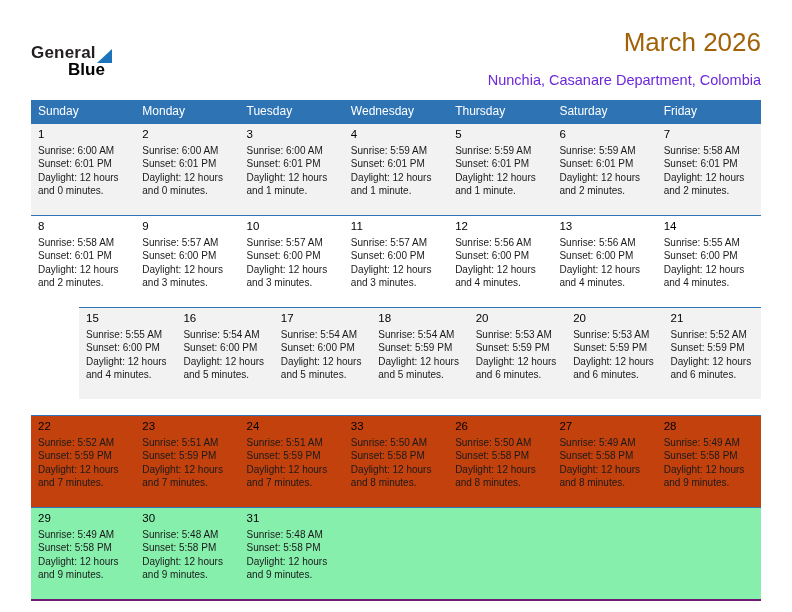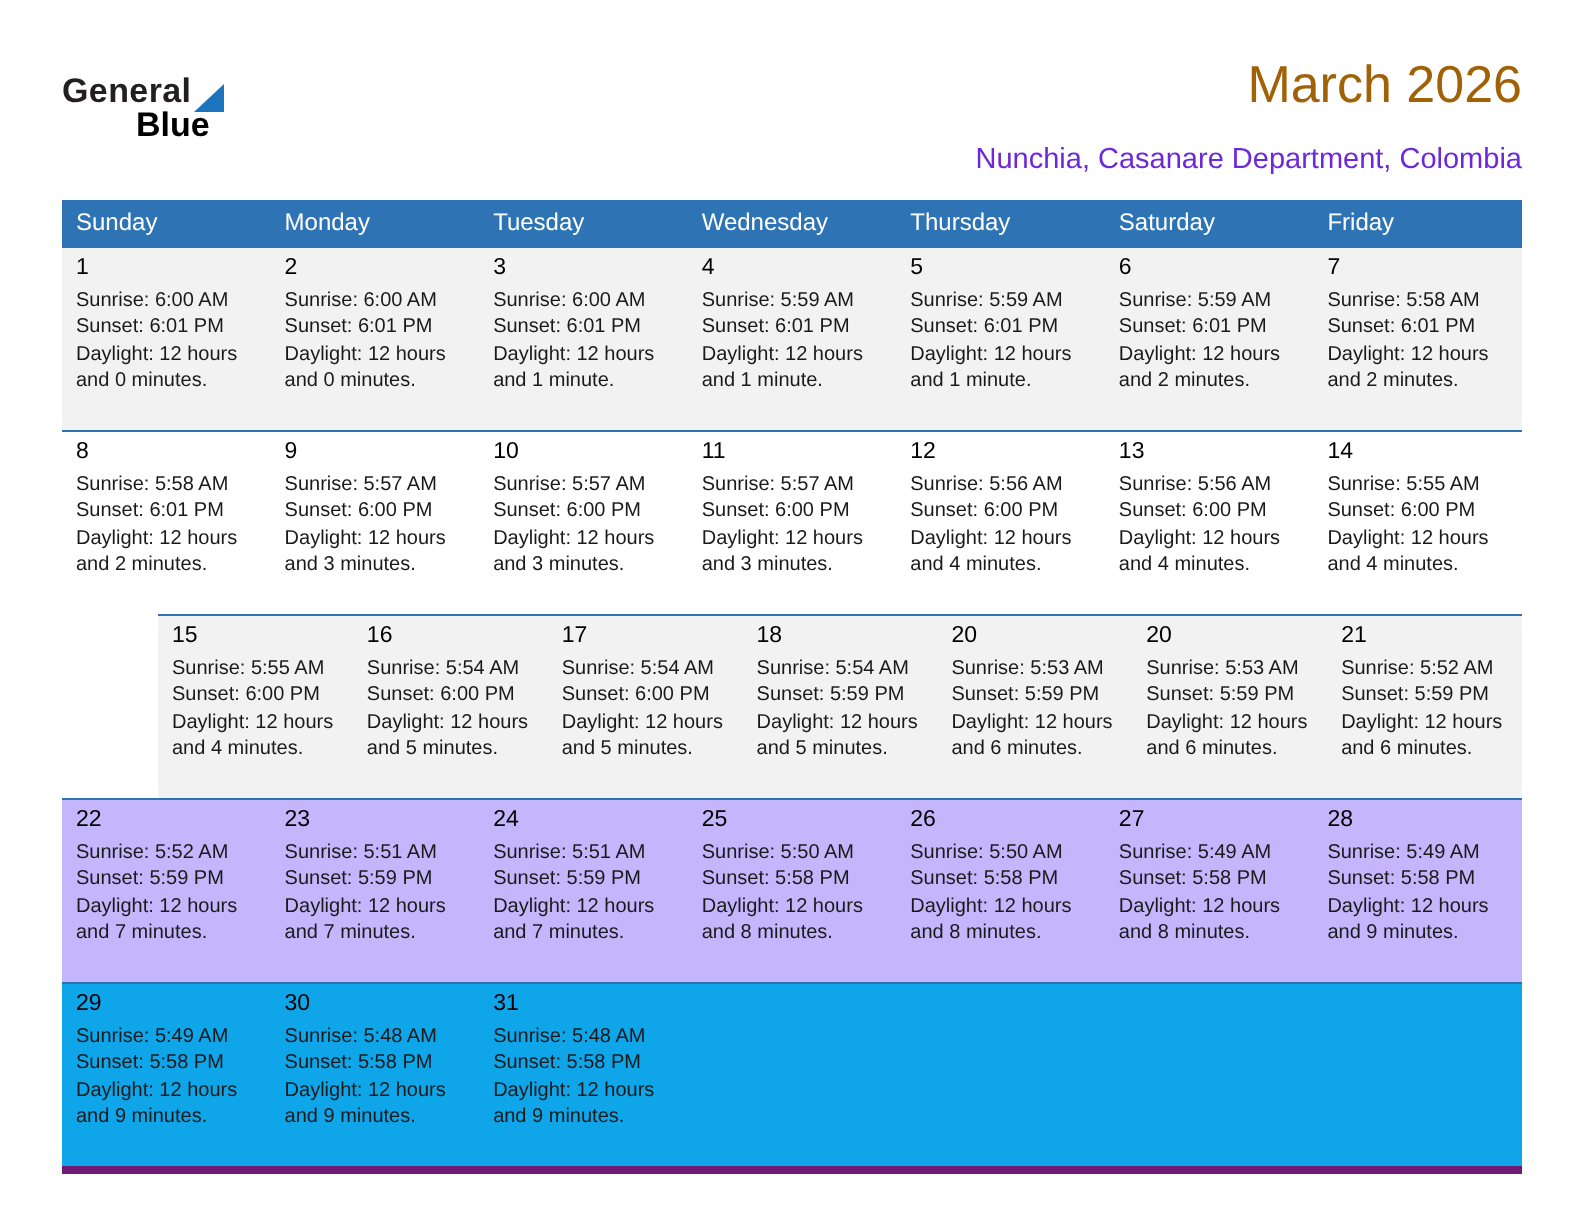--- a/index.html
+++ b/index.html
@@ -4,33 +4,33 @@
 <style>
   * { margin: 0; padding: 0; box-sizing: border-box; }
   html, body { background: #ffffff; }
   body {
     width: 792px; height: 612px;
     font-family: "Liberation Sans", "DejaVu Sans", sans-serif;
     overflow: hidden;
   }
   .page { padding: 28px 31px 0 31px; }
 
-  .masthead { display: flex; justify-content: space-between; align-items: flex-start; }
+  .masthead { display: flex; justify-content: space-between; align-items: center; }
 
   .logo { padding-top: 8px; }
   .logo-top { display: flex; align-items: flex-end; }
   .logo-general { font-size: 17px; font-weight: bold; color: #231F20; letter-spacing: 0.2px; }
   .logo-triangle { display: inline-block; margin-left: 1px; line-height: 0; }
   .logo-blue { font-size: 17px; font-weight: bold; color: #000000; margin-left: 37px; margin-top: -3px; }
 
   .titles { text-align: right; }
   .month-title { font-size: 26px; color: #a16207; font-weight: 400; line-height: 1.1; }
   .location { font-size: 14.5px; color: #6d28d9; margin-top: 15px; }
 
-  .calendar { margin-top: 12px; border-bottom: 4px solid #701a75; }
+  .calendar { margin-top: 12px; border-bottom: 2px solid #701a75; }
   .day-headers { display: grid; grid-template-columns: repeat(7, 1fr); background: #2E74B5; }
   .day-header-cell { color: #ffffff; font-size: 12px; padding: 4px 0 5px 7px; }
 
   .week-row {
     display: grid; grid-template-columns: repeat(7, 1fr);
     height: 92px; border-top: 1px solid #2E74B5;
   }
   .day-cell { padding: 4px 3px 0 7px; overflow: hidden; }
   .day-num { font-size: 11.5px; color: #000000; margin-bottom: 4px; }
   .cell-line { font-size: 10px; line-height: 13.5px; color: #1a1a1a; }
@@ -215,21 +215,21 @@
             <div class="cell-line">and 6 minutes.</div>
           </div>
           <div class="day-cell">
             <div class="day-num">21</div>
             <div class="cell-line">Sunrise: 5:52 AM</div>
             <div class="cell-line">Sunset: 5:59 PM</div>
             <div class="cell-line">Daylight: 12 hours</div>
             <div class="cell-line">and 6 minutes.</div>
           </div>
         </div>
-        <div class="week-row" style="background: #c4b5fd;">
+        <div class="week-row" style="background: #c2410c; margin-top: 16px;">
           <div class="day-cell">
             <div class="day-num">22</div>
             <div class="cell-line">Sunrise: 5:52 AM</div>
             <div class="cell-line">Sunset: 5:59 PM</div>
             <div class="cell-line">Daylight: 12 hours</div>
             <div class="cell-line">and 7 minutes.</div>
           </div>
           <div class="day-cell">
             <div class="day-num">23</div>
             <div class="cell-line">Sunrise: 5:51 AM</div>
@@ -238,21 +238,21 @@
             <div class="cell-line">and 7 minutes.</div>
           </div>
           <div class="day-cell">
             <div class="day-num">24</div>
             <div class="cell-line">Sunrise: 5:51 AM</div>
             <div class="cell-line">Sunset: 5:59 PM</div>
             <div class="cell-line">Daylight: 12 hours</div>
             <div class="cell-line">and 7 minutes.</div>
           </div>
           <div class="day-cell">
-            <div class="day-num">25</div>
+            <div class="day-num">33</div>
             <div class="cell-line">Sunrise: 5:50 AM</div>
             <div class="cell-line">Sunset: 5:58 PM</div>
             <div class="cell-line">Daylight: 12 hours</div>
             <div class="cell-line">and 8 minutes.</div>
           </div>
           <div class="day-cell">
             <div class="day-num">26</div>
             <div class="cell-line">Sunrise: 5:50 AM</div>
             <div class="cell-line">Sunset: 5:58 PM</div>
             <div class="cell-line">Daylight: 12 hours</div>
@@ -266,21 +266,21 @@
             <div class="cell-line">and 8 minutes.</div>
           </div>
           <div class="day-cell">
             <div class="day-num">28</div>
             <div class="cell-line">Sunrise: 5:49 AM</div>
             <div class="cell-line">Sunset: 5:58 PM</div>
             <div class="cell-line">Daylight: 12 hours</div>
             <div class="cell-line">and 9 minutes.</div>
           </div>
         </div>
-        <div class="week-row" style="background: #0ea5e9;">
+        <div class="week-row" style="background: #86efac;">
           <div class="day-cell">
             <div class="day-num">29</div>
             <div class="cell-line">Sunrise: 5:49 AM</div>
             <div class="cell-line">Sunset: 5:58 PM</div>
             <div class="cell-line">Daylight: 12 hours</div>
             <div class="cell-line">and 9 minutes.</div>
           </div>
           <div class="day-cell">
             <div class="day-num">30</div>
             <div class="cell-line">Sunrise: 5:48 AM</div>

